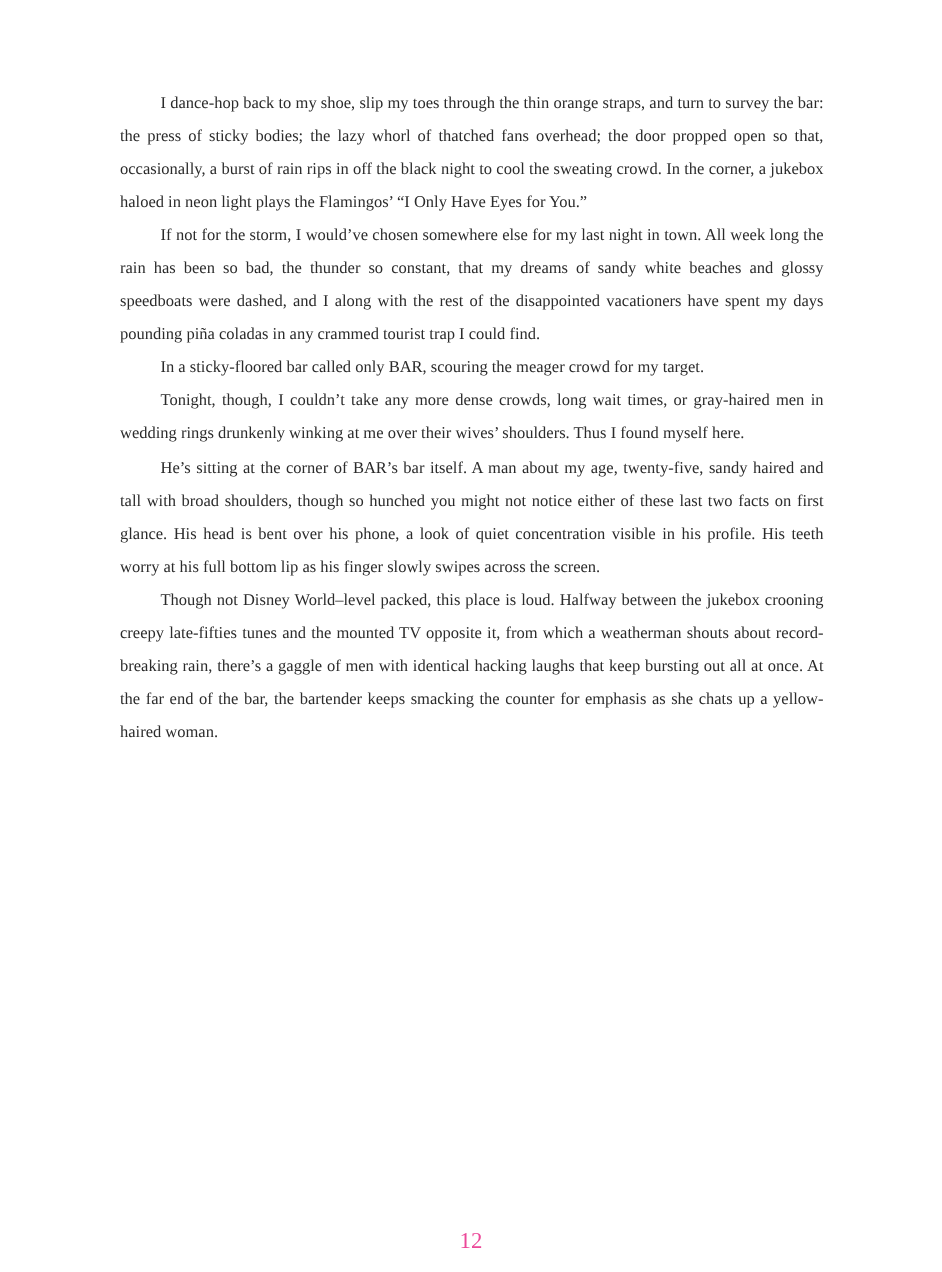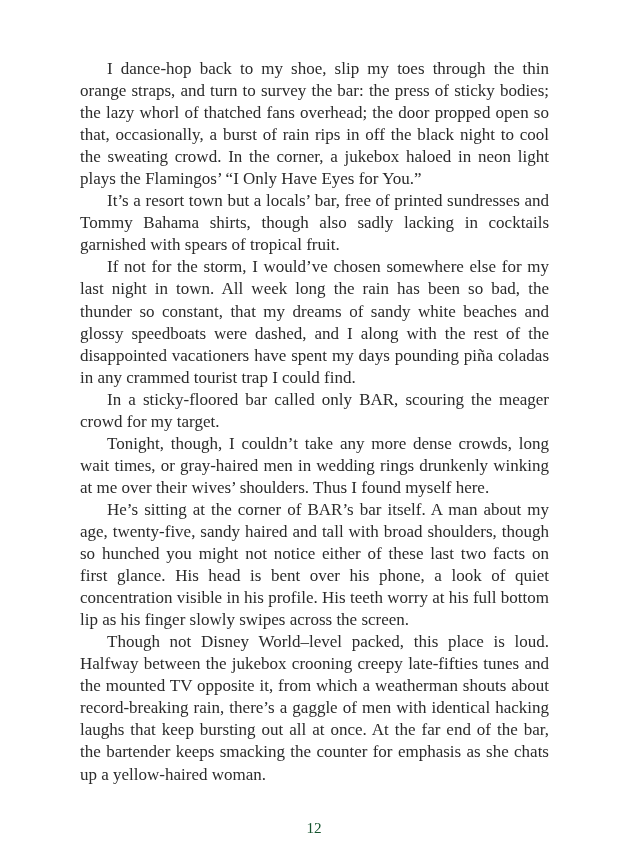--- a/index.html
+++ b/index.html
@@ -25,51 +25,50 @@
     left: 80px;
     top: 58px;
     width: 469px;
   }
   .para {
     margin: 0;
     padding: 0;
     text-indent: 27px;
     text-align: justify;
     text-justify: inter-word;
-    font-size: 17px;
+    font-size: 11px;
     line-height: 22.05px;
     color: #2b2b2b;
     font-family: "Liberation Serif", "DejaVu Serif", serif;
     -webkit-font-smoothing: antialiased;
     hyphens: none;
   }
   .para:last-child {
     text-align: justify;
   }
   
   .page-number {
     position: absolute;
     left: 0;
     right: 0;
     top: 818px;
     text-align: center;
     font-size: 15.2px;
     line-height: 20px;
-    color: #14532d;
+    color: #ec4899;
     font-family: "Liberation Serif", "DejaVu Serif", serif;
   }
 </style>
 </head>
 <body>
 
 <div class="page">
 
   <div class="text-block">
     <p class="para">I dance-hop back to my shoe, slip my toes through the thin orange straps, and turn to survey the bar: the press of sticky bodies; the lazy whorl of thatched fans overhead; the door propped open so that, occasionally, a burst of rain rips in off the black night to cool the sweating crowd. In the corner, a jukebox haloed in neon light plays the Flamingos’ “I Only Have Eyes for You.”</p>
-    <p class="para">It’s a resort town but a locals’ bar, free of printed sundresses and Tommy Bahama shirts, though also sadly lacking in cocktails garnished with spears of tropical fruit.</p>
     <p class="para">If not for the storm, I would’ve chosen somewhere else for my last night in town. All week long the rain has been so bad, the thunder so constant, that my dreams of sandy white beaches and glossy speedboats were dashed, and I along with the rest of the disappointed vacationers have spent my days pounding piña coladas in any crammed tourist trap I could find.</p>
     <p class="para">In a sticky-floored bar called only BAR, scouring the meager crowd for my target.</p>
     <p class="para">Tonight, though, I couldn’t take any more dense crowds, long wait times, or gray-haired men in wedding rings drunkenly winking at me over their wives’ shoulders. Thus I found myself here.</p>
     <p class="para">He’s sitting at the corner of BAR’s bar itself. A man about my age, twenty-five, sandy haired and tall with broad shoulders, though so hunched you might not notice either of these last two facts on first glance. His head is bent over his phone, a look of quiet concentration visible in his profile. His teeth worry at his full bottom lip as his finger slowly swipes across the screen.</p>
     <p class="para">Though not Disney World–level packed, this place is loud. Halfway between the jukebox crooning creepy late-fifties tunes and the mounted TV opposite it, from which a weatherman shouts about record-breaking rain, there’s a gaggle of men with identical hacking laughs that keep bursting out all at once. At the far end of the bar, the bartender keeps smacking the counter for emphasis as she chats up a yellow-haired woman.</p>
   </div>
 
   <div class="page-number">12</div>
 
 </div>

